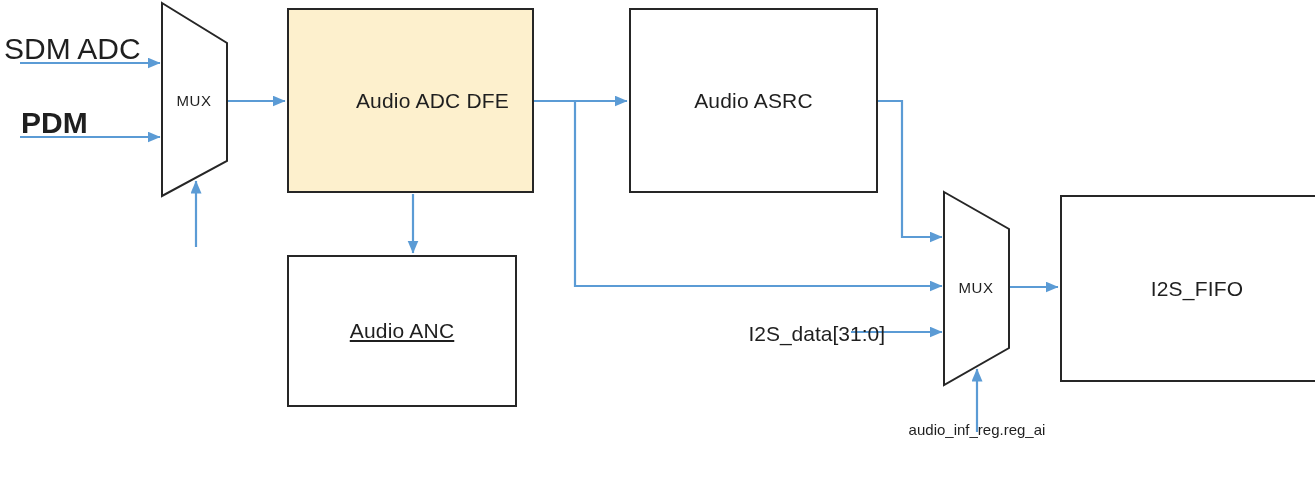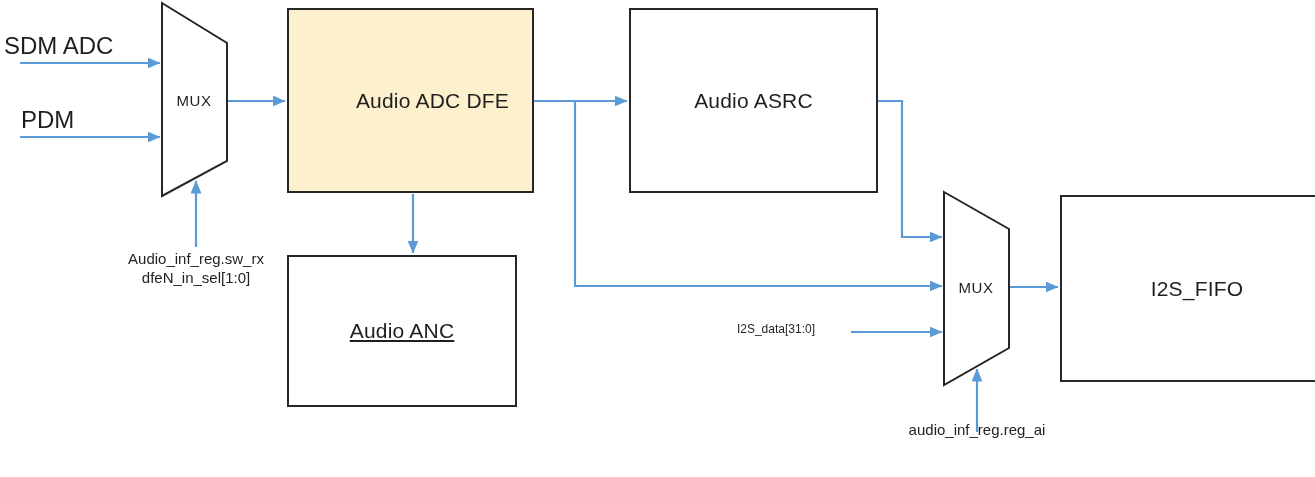--- a/index.html
+++ b/index.html
@@ -25,25 +25,25 @@
     letter-spacing: 0.2px;
   }
   .block.highlight { background: #fdf0cd; padding-left: 44px; }
   #block-dfe  { left: 287px; top: 8px;   width: 247px; height: 185px; }
   #block-anc  { left: 287px; top: 255px; width: 230px; height: 152px; text-decoration: underline; }
   #block-asrc { left: 629px; top: 8px;   width: 249px; height: 185px; }
   #block-fifo { left: 1060px; top: 195px; width: 274px; height: 187px; }
 
   .io-label {
     position: absolute;
-    font-size: 24px;
+    font-size: 30px;
     white-space: nowrap;
   }
   #label-sdm { left: 4px;  top: 32px; }
-  #label-pdm { left: 21px; top: 106px; }
+  #label-pdm { left: 21px; top: 106px; font-weight: bold; }
 
   .mux-label {
     position: absolute;
     width: 56px;
     text-align: center;
     font-size: 15px;
     letter-spacing: 0.5px;
   }
   #mux1-label { left: 166px; top: 92px; }
   #mux2-label { left: 948px; top: 279px; }
@@ -55,24 +55,24 @@
     font-size: 15px;
     line-height: 19px;
     white-space: nowrap;
   }
   .sel-label div { white-space: nowrap; }
   #mux1-sel-label { left: 100px; top: 249px; }
   #mux2-sel-label { left: 881px; top: 420px; }
 
   #label-i2s-data {
     position: absolute;
-    left: 675px; top: 322px;
+    left: 745px; top: 322px;
     width: 140px;
     text-align: right;
-    font-size: 12px;
+    font-size: 21px;
     white-space: nowrap;
   }
 </style>
 </head>
 <body>
 
 <div class="canvas">
 
   <svg class="wires" width="1315" height="477" viewBox="0 0 1315 477">
     <defs>
@@ -119,23 +119,19 @@
   <div class="block" id="block-asrc">
     <span>Audio ASRC</span>
   </div>
   <div class="block" id="block-fifo">
     <span>I2S_FIFO</span>
   </div>
 
   <div class="mux-label" id="mux1-label">MUX</div>
   <div class="mux-label" id="mux2-label">MUX</div>
 
-  <div class="sel-label" id="mux1-sel-label">
-    <div>Audio_inf_reg.sw_rx</div>
-    <div>dfeN_in_sel[1:0]</div>
-  </div>
   <div class="sel-label" id="mux2-sel-label">
     <div>audio_inf_reg.reg_ai</div>
   </div>
 
   <div id="label-i2s-data">I2S_data[31:0]</div>
 
 </div>
 
 </body></html>

